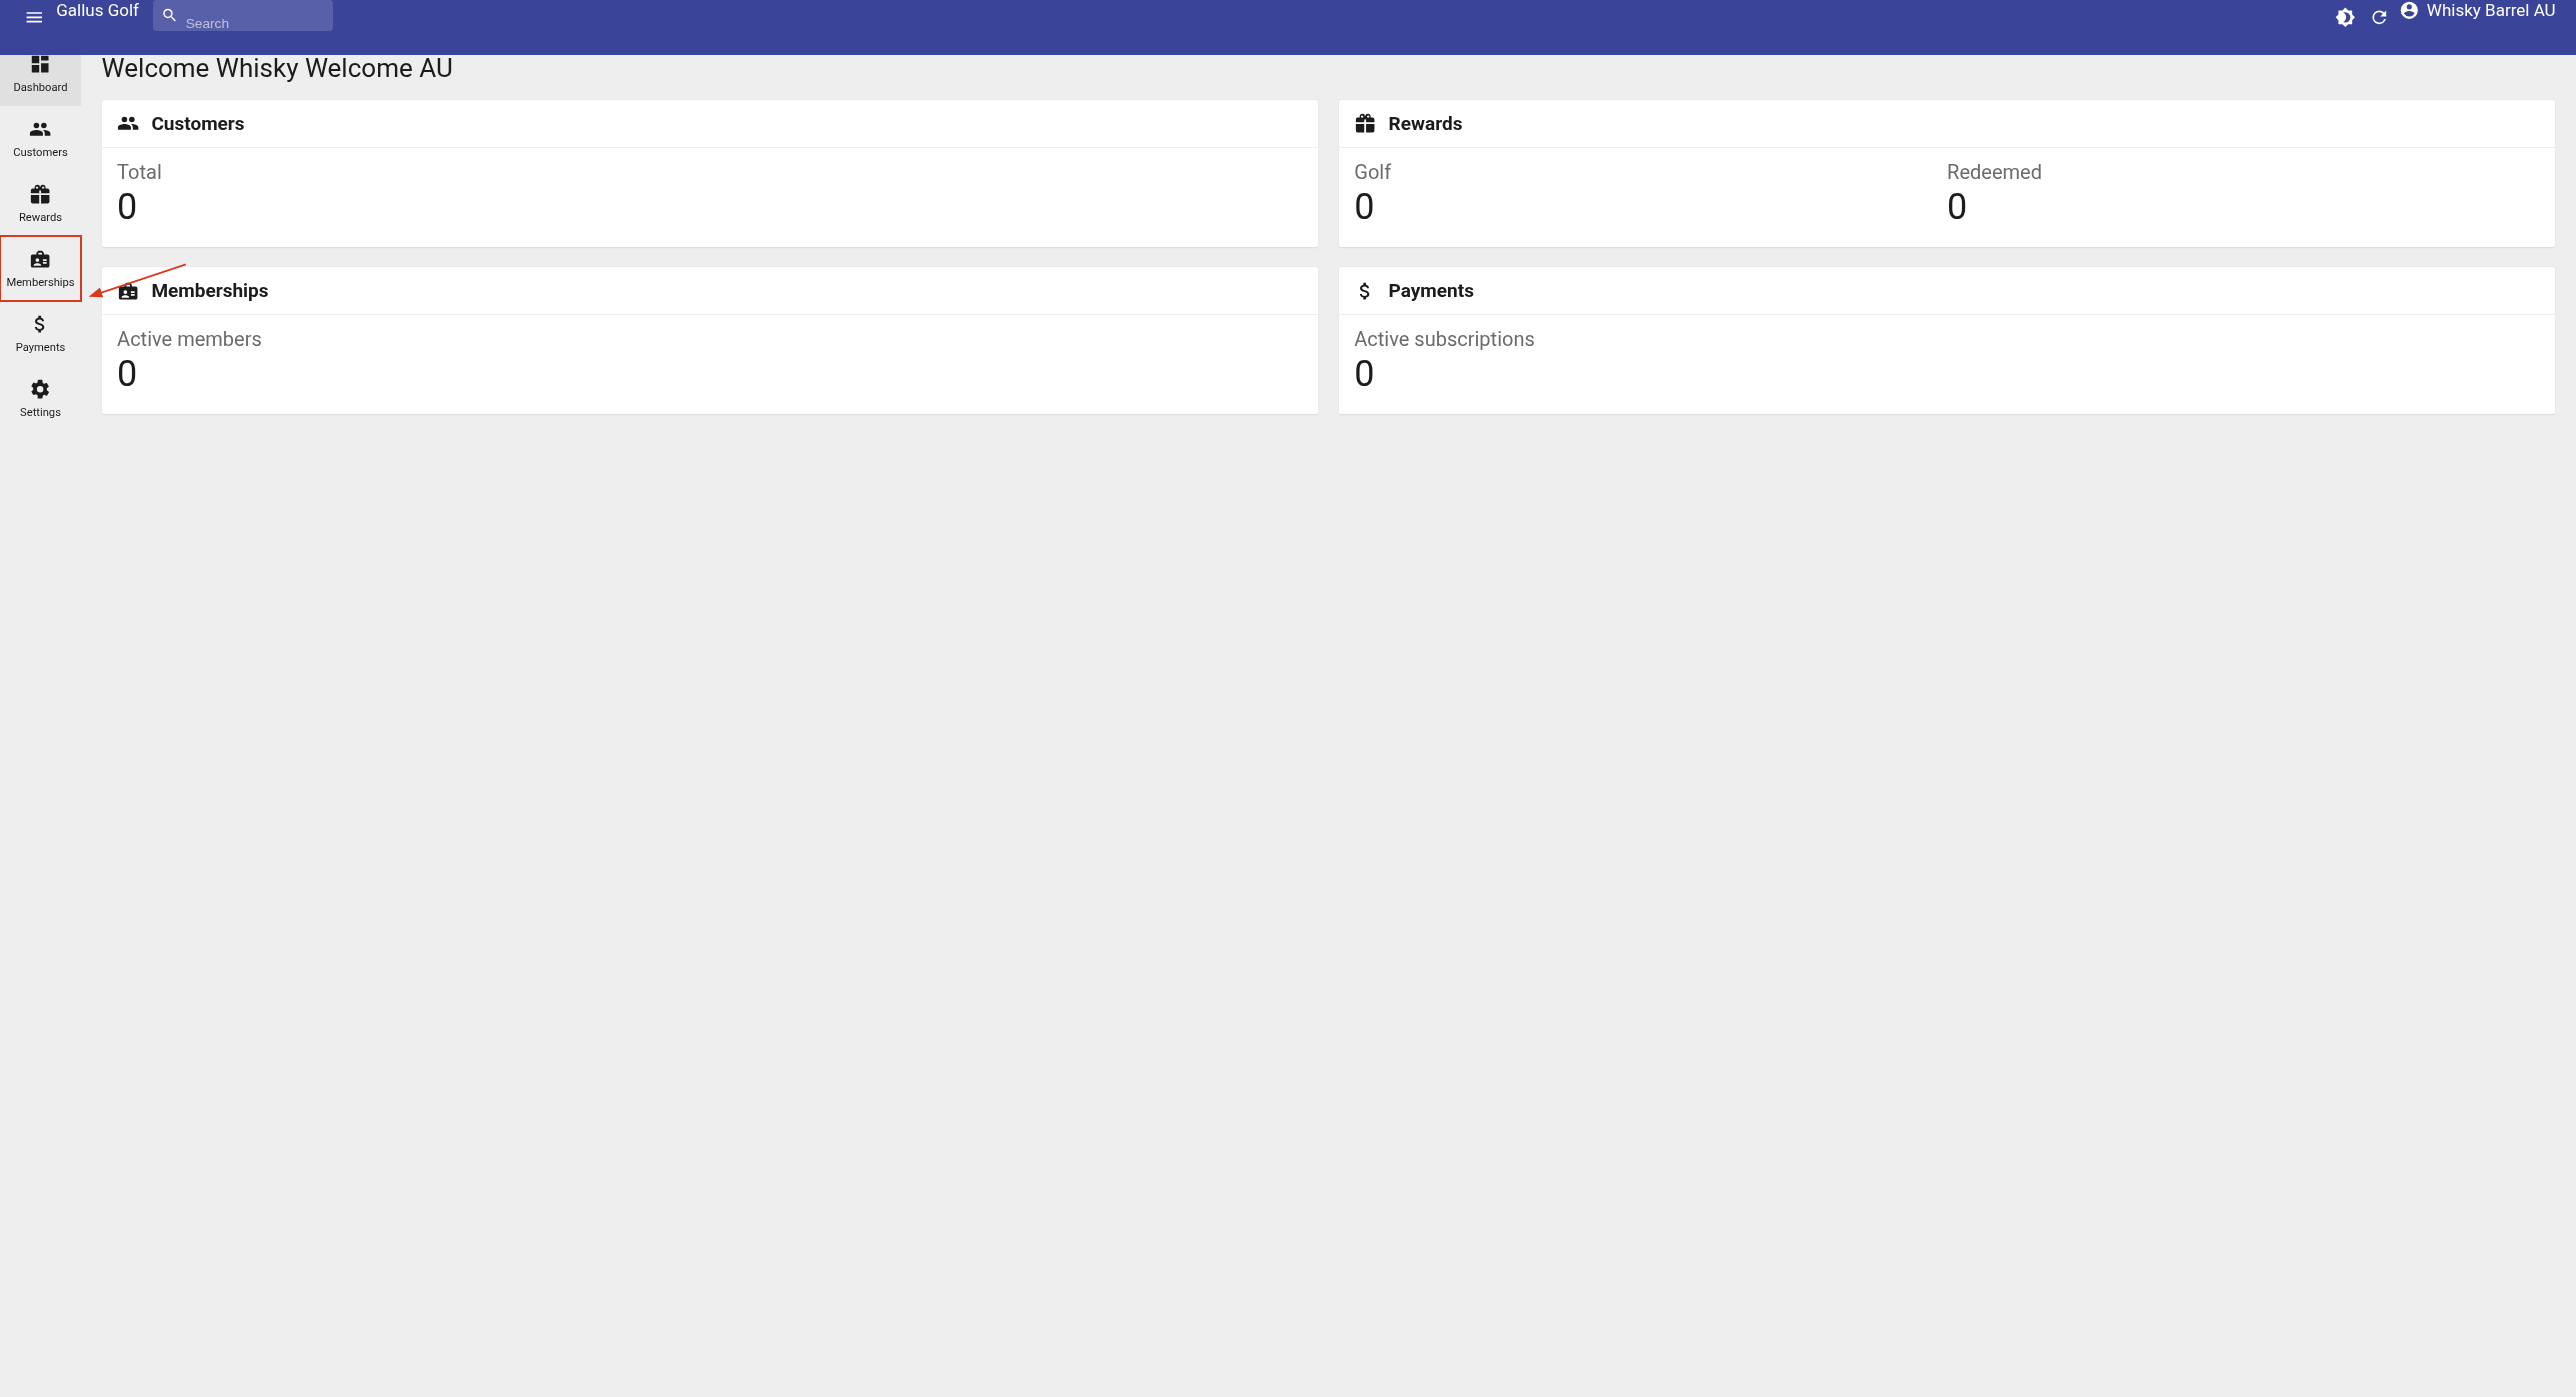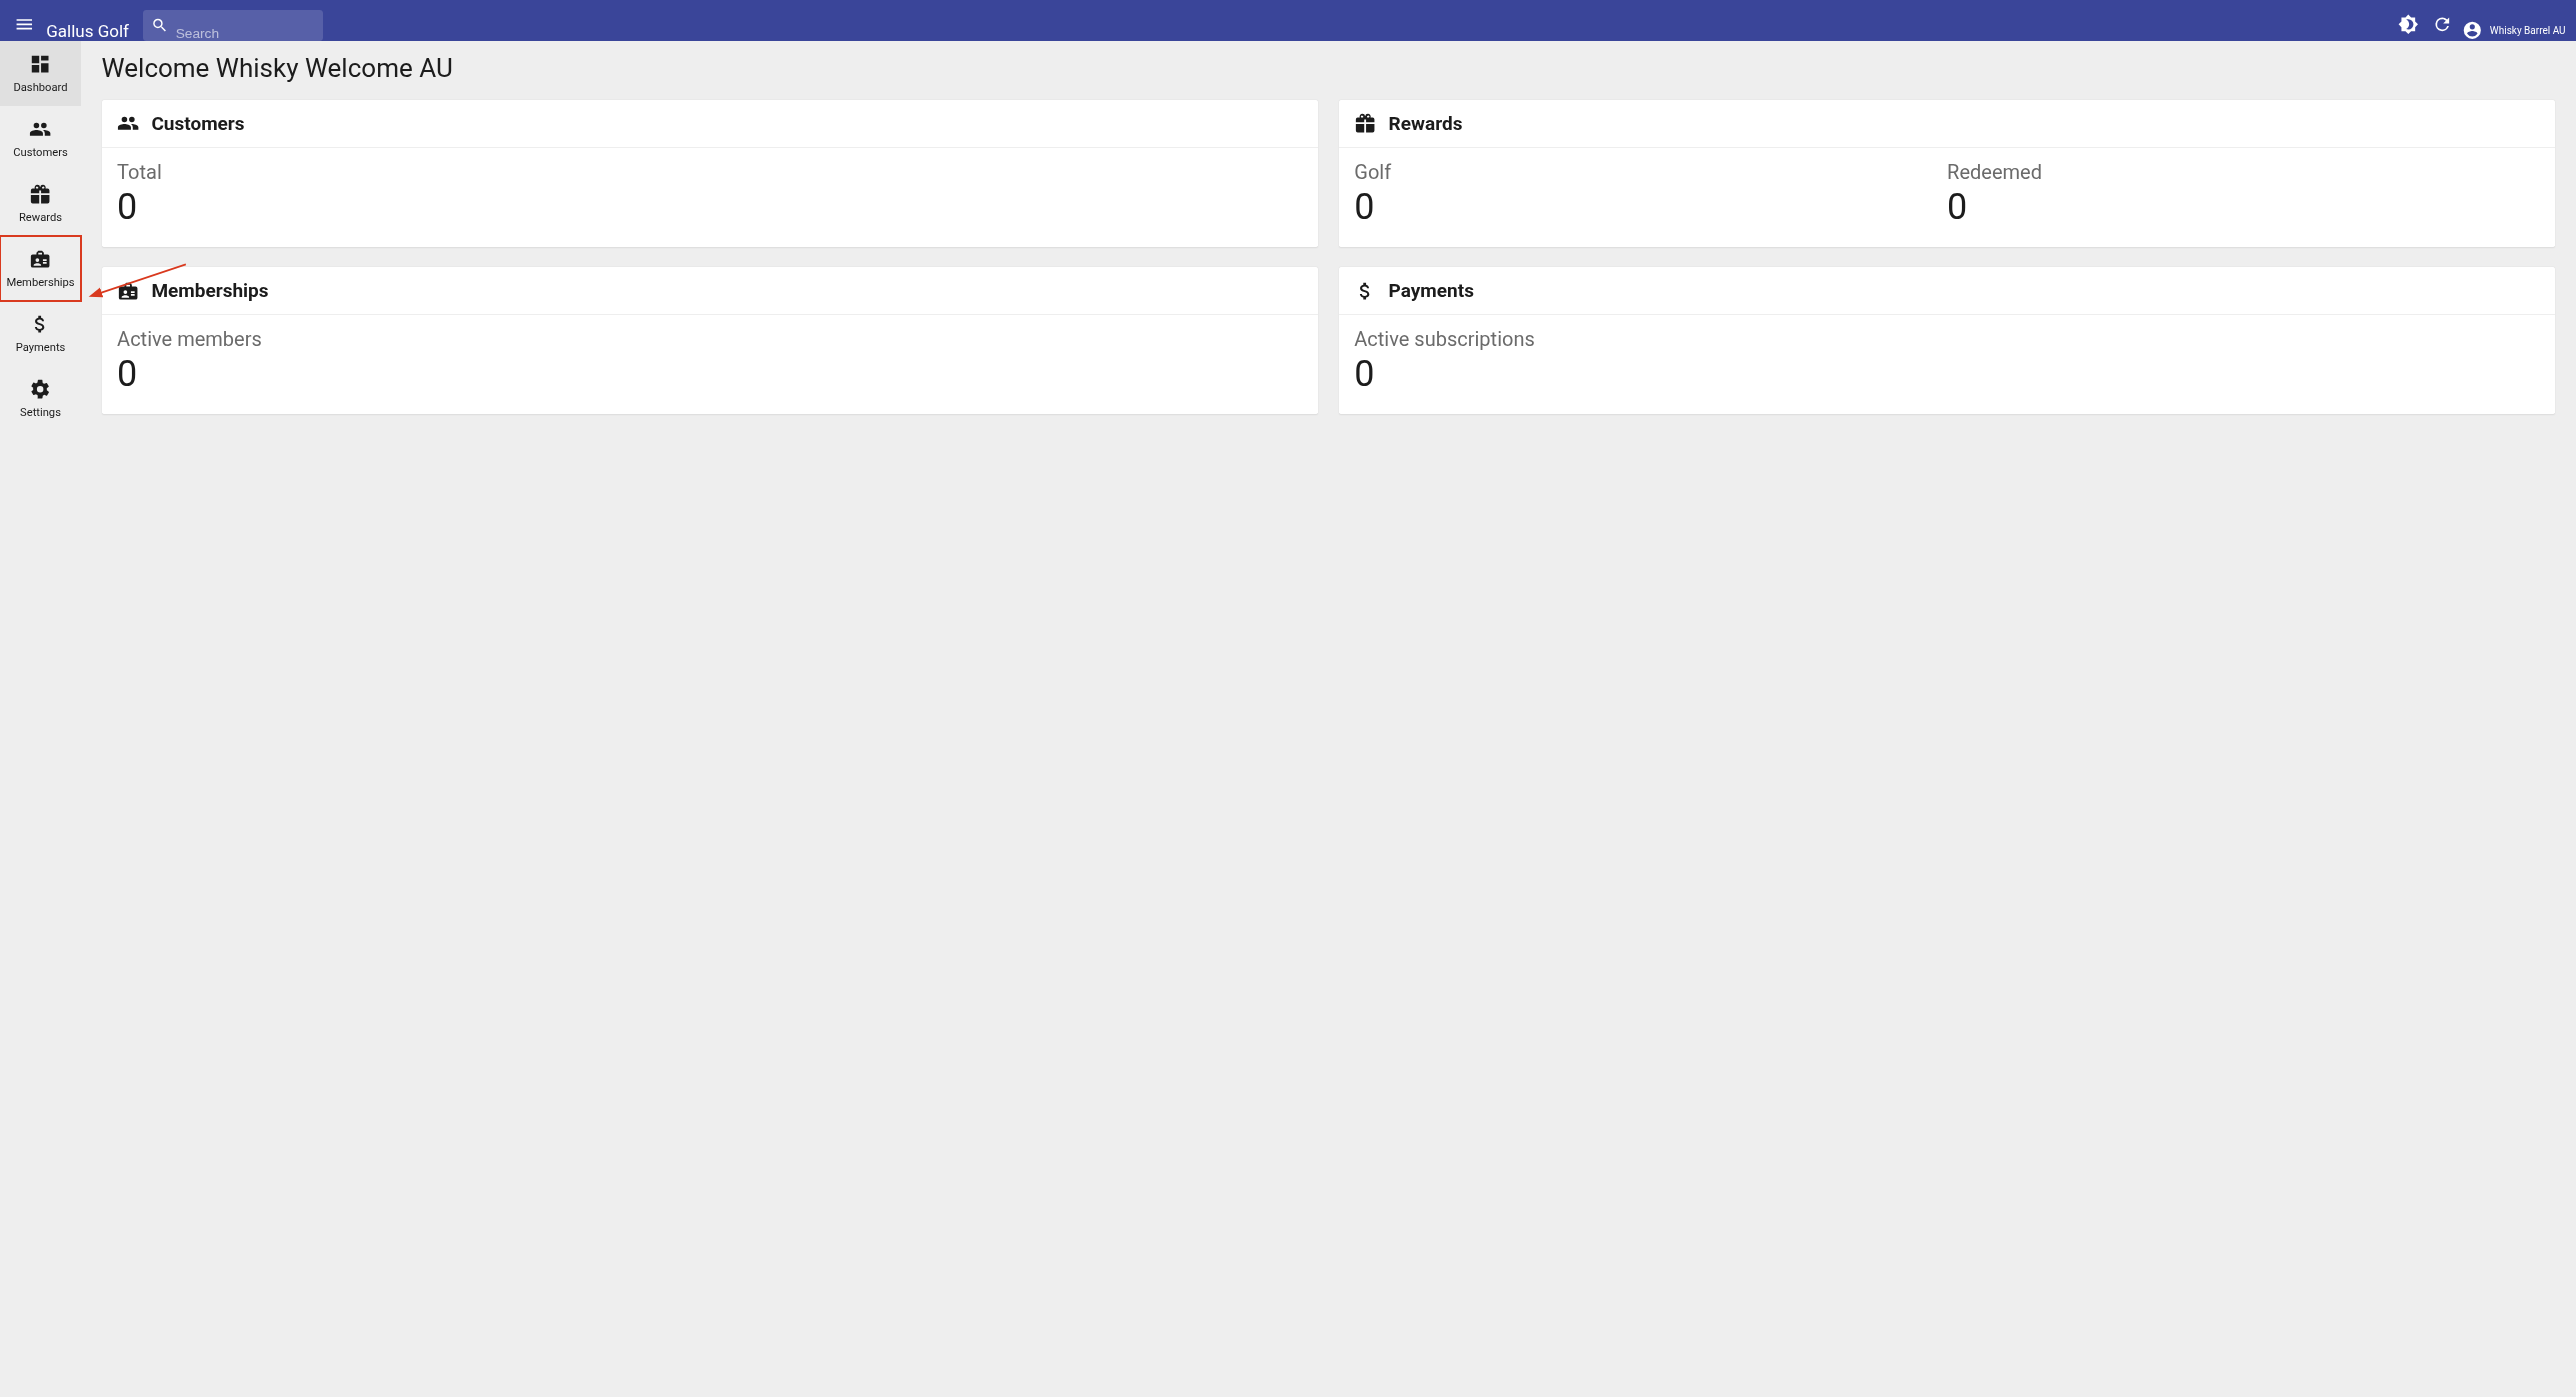--- a/index.html
+++ b/index.html
@@ -1,27 +1,27 @@
 <!DOCTYPE html>
 <html style="font-size:13.7px"><head>
 <meta charset="utf-8">
 <style>
 * { box-sizing: border-box; margin: 0; padding: 0; }
 body { font-family: Roboto, "Helvetica Neue", Arial, sans-serif; background: #eeeeee; color: #1c1c1c; width: 1288px; height: 699px; overflow: hidden; }
 
 
-.appbar { position: fixed; top: 0; left: 0; right: 0; height: 41px; background: #3a4599; color: #fff; display: flex; align-items: flex-end; padding: 0 7px; z-index: 10; }
+.appbar { position: fixed; top: 0; left: 0; right: 0; height: 55px; background: #3a4599; color: #fff; display: flex; align-items: flex-start; padding: 0 17px; z-index: 10; }
 .appbar .menu-btn { width: 34px; height: 34px; display: flex; align-items: center; justify-content: center; border-radius: 50%; cursor: pointer; }
 .appbar .title { font-size: 17px; font-weight: 400; margin-left: 5.2px; margin-right: 13.7px; }
 .appbar .search { display: flex; align-items: center; background: rgba(255,255,255,0.15); border-radius: 3.4px; height: 31px; padding: 0 8.6px; width: 180px; }
 .appbar .search input { background: transparent; border: none; outline: none; color: #fff; font-size: 13.7px; margin-left: 6.9px; width: 100%; margin-top: 16px; }
 .appbar .search input::placeholder { color: rgba(255,255,255,0.6); }
 .appbar .spacer { flex: 1; }
 .appbar .icon-btn { width: 34px; height: 34px; display: flex; align-items: center; justify-content: center; border-radius: 50%; cursor: pointer; }
-.appbar .user-chip { display: flex; align-items: center; gap: 6.9px; margin-left: 3.4px; margin-right: 3.4px; cursor: pointer; font-size: 10px; }
+.appbar .user-chip { display: flex; align-items: center; gap: 6.9px; margin-left: 3.4px; margin-right: 3.4px; cursor: pointer; font-size: 17px; }
 
 
 .sidebar { position: fixed; top: 41px; left: 0; bottom: 0; width: 81px; background: #eeeeee; display: flex; flex-direction: column; }
 .side-item { display: flex; flex-direction: column; align-items: center; justify-content: center; height: 65px; font-size: 11.2px; color: #1c1c1c; cursor: pointer; position: relative; }
 .side-item.active { background: #e0e0e0; }
 .side-item .label { margin-top: 5.2px; white-space: nowrap; overflow: hidden; width: 100%; text-align: center; }
 .side-item.highlighted { outline: 2.6px solid #d93a1f; outline-offset: -1.7px; }
 
 
 .main { position: absolute; top: 41px; left: 81px; right: 0; bottom: 0; padding: 12px 20.6px; overflow: auto; }

